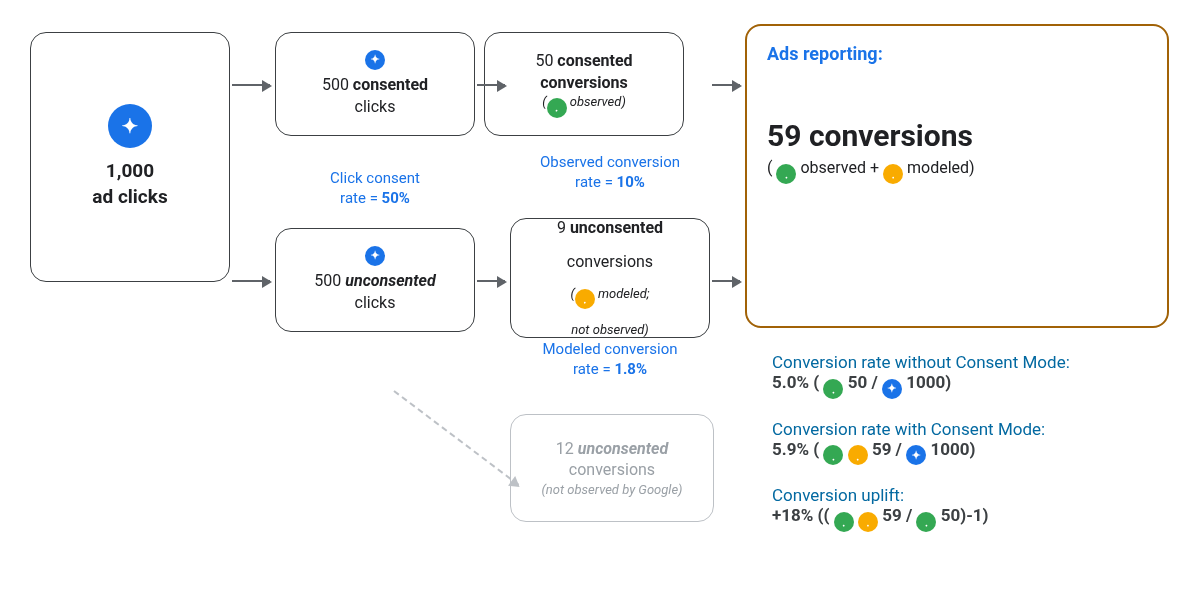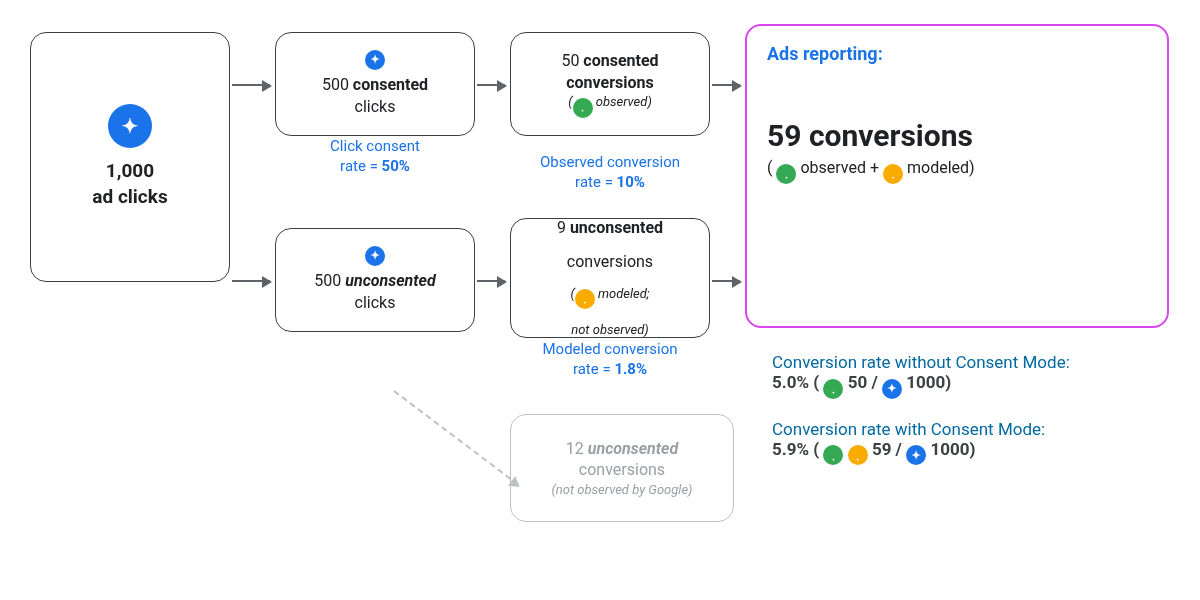--- a/index.html
+++ b/index.html
@@ -27,21 +27,21 @@
     justify-content: center;
     padding: 10px 14px;
     text-align: center;
     line-height: 1.35;
   }
   .box.faded {
     border-color: #bdc1c6;
     color: #9aa0a6;
   }
   .box.report {
-    border: 2px solid #d946ef;
+    border: 2px solid #a16207;
     border-radius: 16px;
     align-items: flex-start;
     justify-content: flex-start;
     text-align: left;
     padding: 16px 20px;
   }
   .caption {
     position: absolute;
     color: #1a73e8;
     text-align: center;
@@ -124,21 +124,21 @@
   <div class="box" style="left:275px; top:228px; width:200px; height:104px;">
     <span class="ic blue">✦</span>
     <div style="height:4px"></div>
     <div class="mid">
       <span>500</span>
       <span class="b ital">unconsented</span>
     </div>
     <div class="mid">clicks</div>
   </div>
 
-  <div class="box" style="left:510px; top:32px; width:200px; height:104px;">
+  <div class="box" style="left:484px; top:32px; width:200px; height:104px;">
     <div class="mid">
       <span>50</span>
       <span class="b">consented</span>
     </div>
     <div class="mid b">conversions</div>
     <div class="small ital">
       (<span class="ic green">܂</span>
        <span>observed)</span>
     </div>
   </div>
@@ -148,30 +148,30 @@
       <span>9</span>
       <span class="b">unconsented</span></div>
     <div class="mid">conversions</div>
     <div class="small ital">
       (<span class="ic yellow">܂</span>
        <span>modeled;</span>
     </div>
     <div class="small ital">not observed)</div>
   </div>
 
-  <div class="box faded" style="left:510px; top:414px; width:224px; height:108px;">
+  <div class="box faded" style="left:510px; top:414px; width:204px; height:108px;">
     <div class="mid">
       <span>12</span>
       <span class="b ital">unconsented</span>
     </div>
     <div class="mid">conversions</div>
     <div class="small ital">(not observed by Google)</div>
   </div>
 
-  <div class="caption" style="left:284px; top:136px; width:182px;">
+  <div class="caption" style="left:284px; top:168px; width:182px;">
     <div>Click consent</div>
     <div>
       <span>rate = </span><span class="b">50%</span>
     </div>
   </div>
 
   <div class="caption" style="left:512px; top:152px; width:196px;">
     <div>Observed conversion</div>
     <div>
       <span>rate = </span><span class="b">10%</span>
@@ -211,20 +211,31 @@
     </div>
     <div class="row">
       <div class="lbl">Conversion rate with Consent Mode:</div>
       <div class="val">
         <span>5.9% (</span>
         <span class="ic green">܂</span>
         <span class="ic yellow">܂</span>
         <span>59 / </span>
         <span class="ic blue">✦</span>
         <span>1000</span><span>)</span>
+      </div>
+    </div>
+    <div class="row">
+      <div class="lbl">Conversion uplift:</div>
+      <div class="val">
+        <span>+18% ((</span>
+        <span class="ic green">܂</span>
+        <span class="ic yellow">܂</span>
+        <span>59 / </span>
+        <span class="ic green">܂</span>
+        <span>50)-1</span><span>)</span>
       </div>
     </div>
   </div>
 
   <div class="arr" style="left:232px; top:84px; width:38px;"></div>
   <div class="arr" style="left:232px; top:280px; width:38px;"></div>
   <div class="arr" style="left:477px; top:84px; width:28px;"></div>
   <div class="arr" style="left:477px; top:280px; width:28px;"></div>
   <div class="arr" style="left:712px; top:84px; width:28px;"></div>
   <div class="arr" style="left:712px; top:280px; width:28px;"></div>

